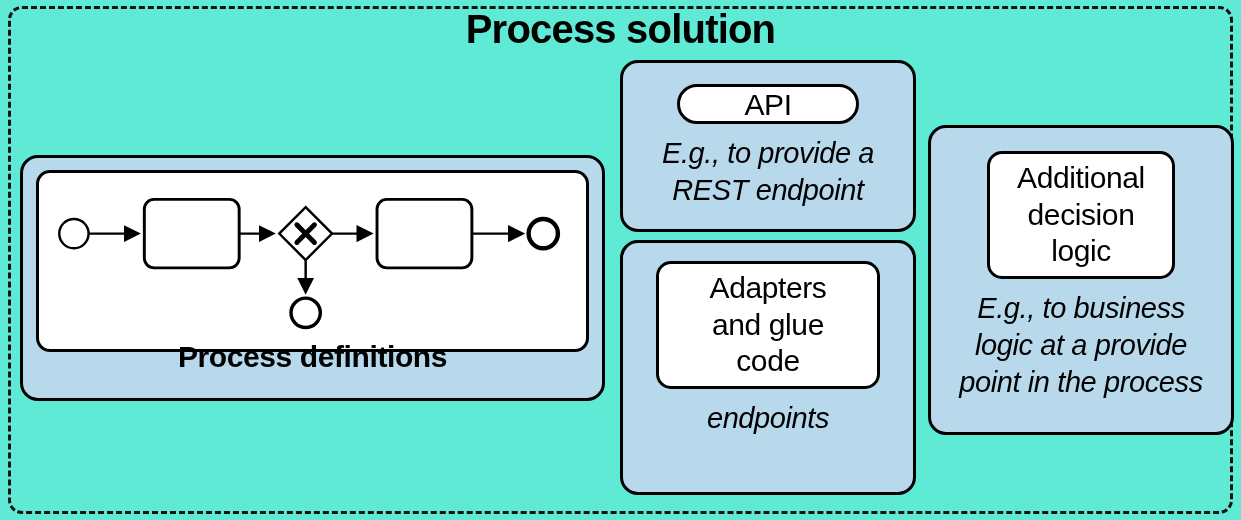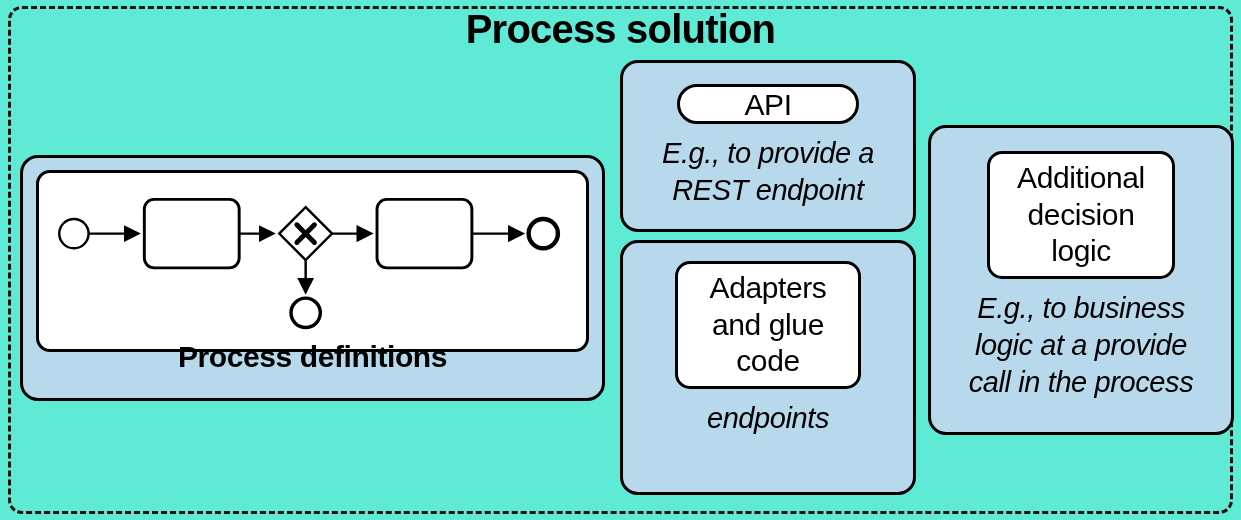--- a/index.html
+++ b/index.html
@@ -78,21 +78,21 @@
   .caption {
     margin-top: 11px;
     text-align: center;
     font-size: 29px;
     font-style: italic;
     font-weight: 500;
     letter-spacing: -0.4px;
     line-height: 1.28;
   }
   .panel-adapters { left: 620px; top: 240px; width: 296px; height: 255px; }
-  .adapters-chip { width: 186px; margin: 18px auto 0 auto; padding: 6px 0; }
+  .adapters-chip { width: 224px; margin: 18px auto 0 auto; padding: 6px 0; }
   
   .panel-logic { left: 928px; top: 125px; width: 306px; height: 310px; }
   .logic-chip { width: 188px; margin: 23px auto 0 auto; padding: 6px 0; }
 </style>
 </head>
 <body>
 
 <div class="canvas">
 
   <div class="outer-frame"></div>
@@ -157,17 +157,17 @@
 
   <div class="blue-panel panel-logic" style="background: rgb(184, 217, 236); border-color: rgb(0, 0, 0);">
     <div class="white-chip logic-chip">
       <div>Additional</div>
       <div>decision</div>
       <div>logic</div>
     </div>
     <div class="caption">
       <div>E.g., to business</div>
       <div>logic at a provide</div>
-      <div>call in the process</div>
+      <div>point in the process</div>
     </div>
   </div>
 
 </div>
 
 </body></html>

